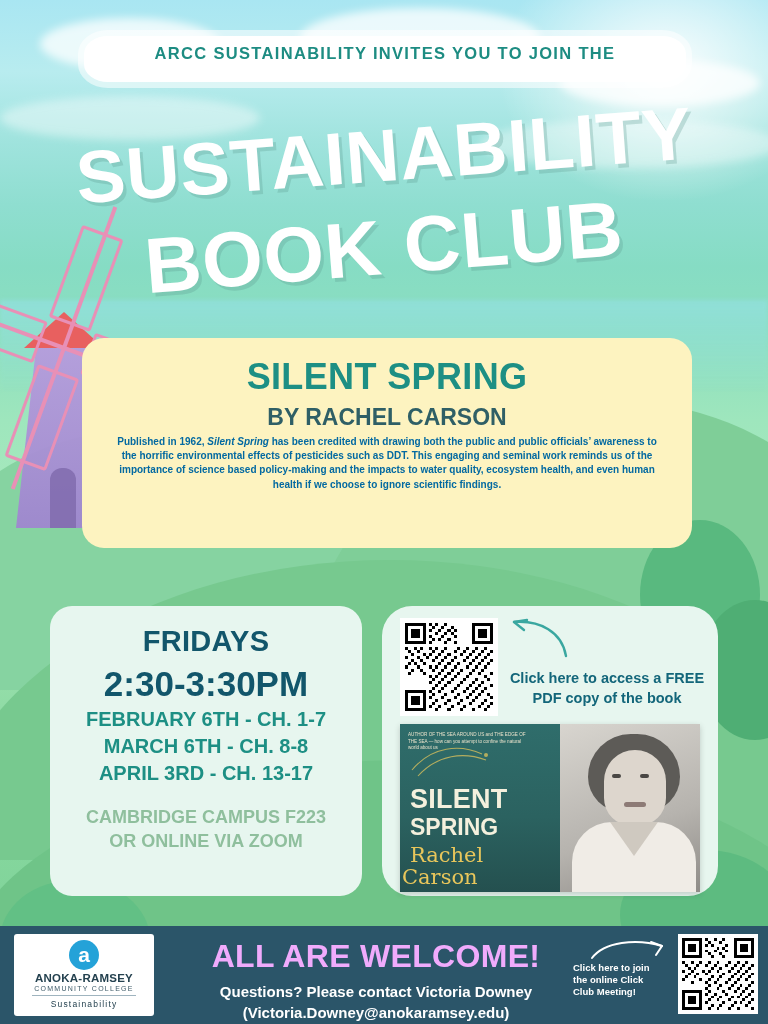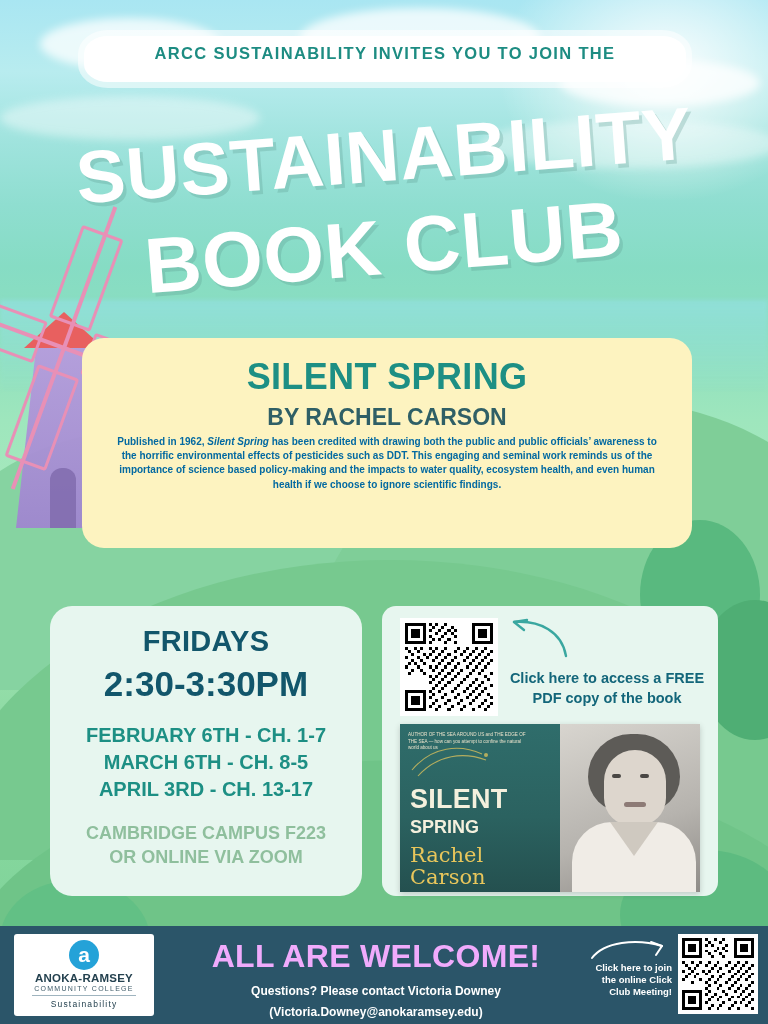--- a/index.html
+++ b/index.html
@@ -143,35 +143,35 @@
   .schedule-card {
     position: absolute; left: 50px; top: 606px;
     width: 312px; height: 290px;
     background: #e7f6ef;
     border-radius: 22px;
     text-align: center;
     padding-top: 14px;
   }
   .sched-day { font-size: 29px; font-weight: bold; color: #12566b; line-height: 42px; letter-spacing: .01em; }
   .sched-time { font-size: 35px; font-weight: bold; color: #12566b; line-height: 44px; }
-  .sched-dates { margin-top: 16px; }
+  .sched-dates { }
   .sched-date {
     font-size: 20px; font-weight: bold; color: #1d8f84; line-height: 27px;
   }
   .sched-loc {
     margin-top: 18px; font-size: 18px; font-weight: bold; color: #8fbf9d; line-height: 24px;
     padding: 0 26px;
   }
 
   
   .media-card {
     position: absolute; left: 382px; top: 606px;
     width: 336px; height: 290px;
     background: #e7f6ef;
-    border-radius: 14px;
+    border-radius: 30px;
   }
   .qr {
     position: absolute; left: 18px; top: 12px;
     width: 98px; height: 98px;
     background: #fff; padding: 5px;
   }
   .qr-inner { width: 100%; height: 100%; }
   .arrow-curve { position: absolute; left: 122px; top: 8px; width: 70px; height: 48px; }
   .free-pdf-text {
     position: absolute; left: 120px; top: 62px; width: 210px;
@@ -189,28 +189,28 @@
     background: linear-gradient(180deg,#2f6d6b 0%, #2b6260 55%, #24504f 100%);
     color: #f3efe2; padding: 8px;
   }
   .cover-blurb { font-size: 4.6px; line-height: 1.45; color: #e8e2cb; width: 120px; }
   .cover-silent {
     position: absolute; left: 10px; top: 62px;
     font-size: 27px; font-weight: bold; color: #f4f0dd; letter-spacing: .01em; line-height: 26px;
   }
   .cover-spring {
     position: absolute; left: 10px; top: 90px;
-    font-size: 18px; font-weight: bold; color: #f4f0dd; line-height: 26px;
+    font-size: 23px; font-weight: bold; color: #f4f0dd; line-height: 26px;
   }
   .cover-rachel {
     position: absolute; left: 10px; top: 120px;
     font-size: 21px; color: #e8c65b; font-family: "DejaVu Serif", serif; line-height: 22px;
   }
   .cover-carson {
-    position: absolute; left: 10px; top: 142px;
+    position: absolute; left: 2px; top: 142px;
     font-size: 21px; color: #e8c65b; font-family: "DejaVu Serif", serif; line-height: 22px;
   }
   .cover-doodle { position: absolute; left: 8px; top: 16px; opacity: .75; }
   .cover-right {
     width: 140px; height: 168px;
     background: linear-gradient(160deg,#d8d5cf,#b6b3ae 60%,#8f8c88);
     position: relative; overflow: hidden;
   }
   .portrait-hair {
     position: absolute; left: 28px; top: 10px; width: 92px; height: 78px;
@@ -247,27 +247,27 @@
     border-radius: 50%; background: #24a2d8; color: #fff;
     font-size: 21px; font-weight: bold; line-height: 30px;
   }
   .logo-name { font-size: 11.5px; font-weight: bold; color: #24414f; letter-spacing: .02em; }
   .logo-sub { font-size: 7px; color: #3d5a68; letter-spacing: .18em; margin-top: 1px; }
   .logo-rule { width: 104px; height: 1px; background: #9fb4bf; margin: 3px auto; }
   .logo-dept { font-size: 8.5px; color: #24414f; letter-spacing: .14em; }
 
   .footer-center { position: absolute; left: 168px; top: 12px; width: 416px; text-align: center; }
   .welcome { font-size: 32px; font-weight: bold; color: #f0abfc; letter-spacing: .01em; }
-  .contact { margin-top: 6px; font-size: 12px; font-weight: bold; color: #ffffff; line-height: 21px; text-align: center; }
+  .contact { margin-top: 6px; font-size: 15px; font-weight: bold; color: #ffffff; line-height: 21px; text-align: center; }
 
   .footer-right { position: absolute; right: 10px; top: 8px; width: 176px; height: 82px; }
   .footer-qr { position: absolute; right: 0; top: 0; width: 80px; height: 80px; background: #fff; padding: 4px; }
   .join-text {
-    position: absolute; right: 86px; top: 28px; width: 84px;
-    text-align: right; font-size: 9.5px; font-weight: bold; color: #ffffff; line-height: 12px;
+    position: absolute; right: 101px; top: 28px; width: 84px;
+    text-align: left; font-size: 9.5px; font-weight: bold; color: #ffffff; line-height: 12px;
   }
   .join-arrow { position: absolute; right: 86px; top: 4px; width: 84px; height: 24px; }
 </style>
 </head>
 <body>
 
 <div class="poster">
 
   <div class="sun-glow"></div>
   <div class="sky-cloud" style="left:40px;  top:18px;  width:180px; height:52px;"></div>
@@ -311,21 +311,21 @@
     <div class="book-title">SILENT SPRING</div>
     <div class="book-author">BY RACHEL CARSON</div>
     <div class="book-desc"><span>Published in 1962, </span><i>Silent Spring</i><span> has been credited with drawing both the public and public officials’ awareness to the horrific environmental effects of pesticides such as DDT. This engaging and seminal work reminds us of the importance of science based policy-making and the impacts to water quality, ecosystem health, and even human health if we choose to ignore scientific findings.</span></div>
   </div>
 
   <div class="schedule-card">
     <div class="sched-day">FRIDAYS</div>
     <div class="sched-time">2:30-3:30PM</div>
     <div class="sched-dates">
       <div class="sched-date">FEBRUARY 6TH - CH. 1-7</div>
-      <div class="sched-date">MARCH 6TH - CH. 8-5</div>
+      <div class="sched-date">MARCH 6TH - CH. 8-8</div>
       <div class="sched-date">APRIL 3RD - CH. 13-17</div>
     </div>
     <div class="sched-loc">CAMBRIDGE CAMPUS F223 OR ONLINE VIA ZOOM</div>
   </div>
 
   <div class="media-card">
 
     <div class="qr">
       <svg class="qr-inner" viewBox="0 0 29 29" shape-rendering="crispEdges">
         <rect width="29" height="29" fill="#fff"></rect>

